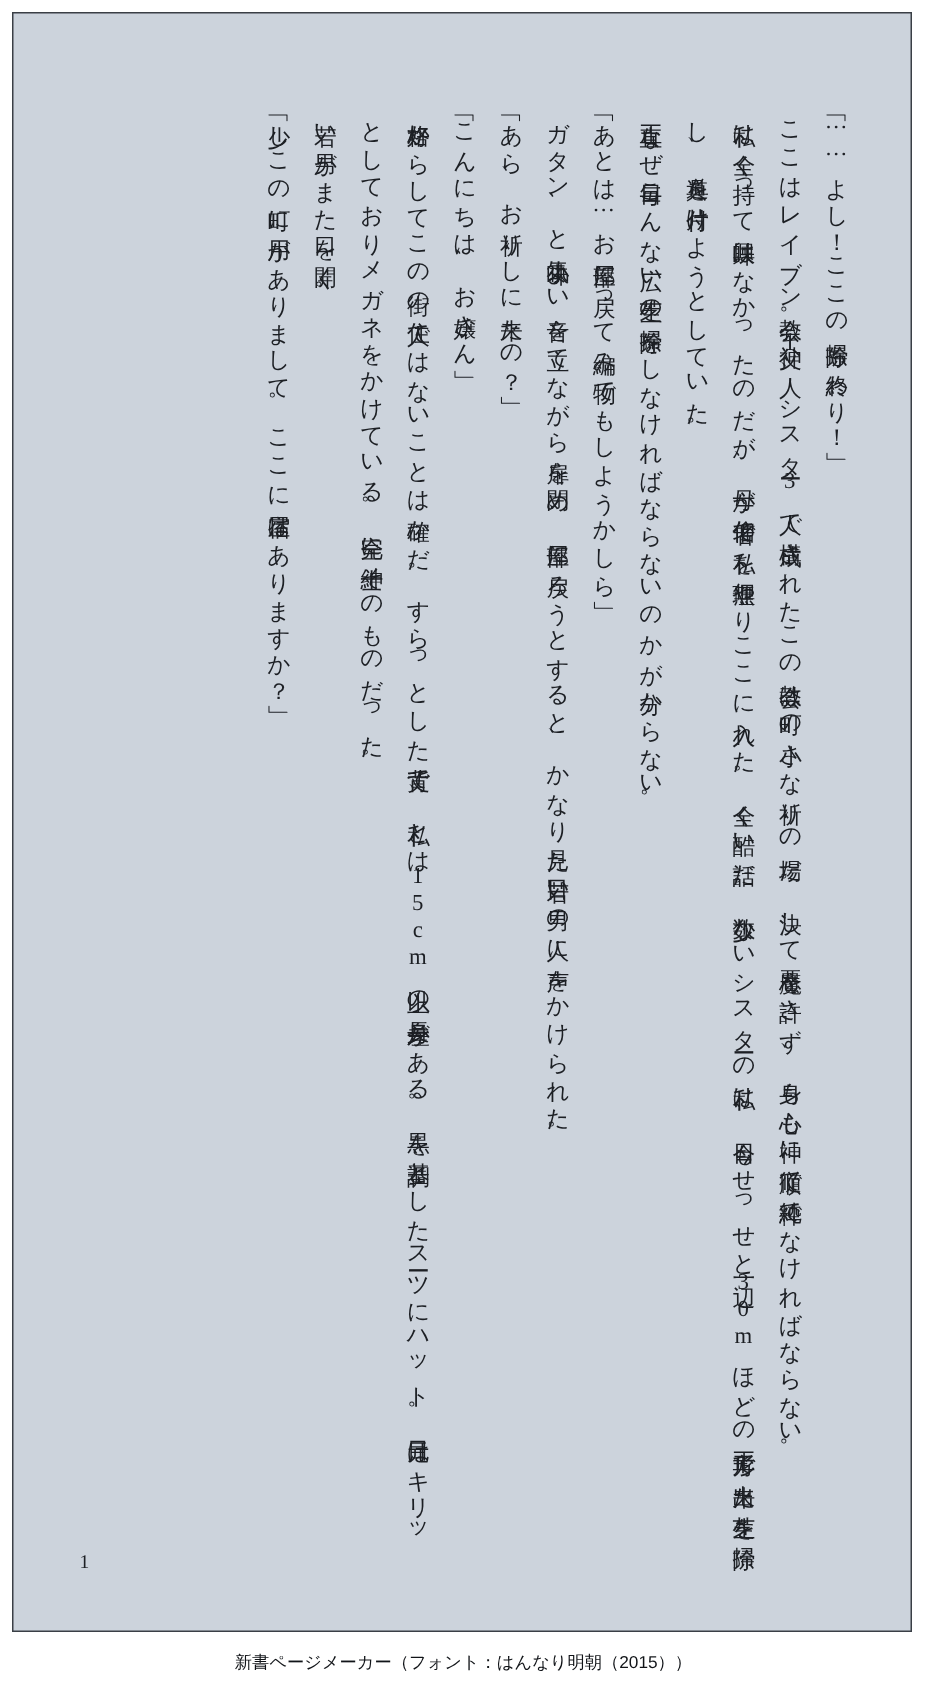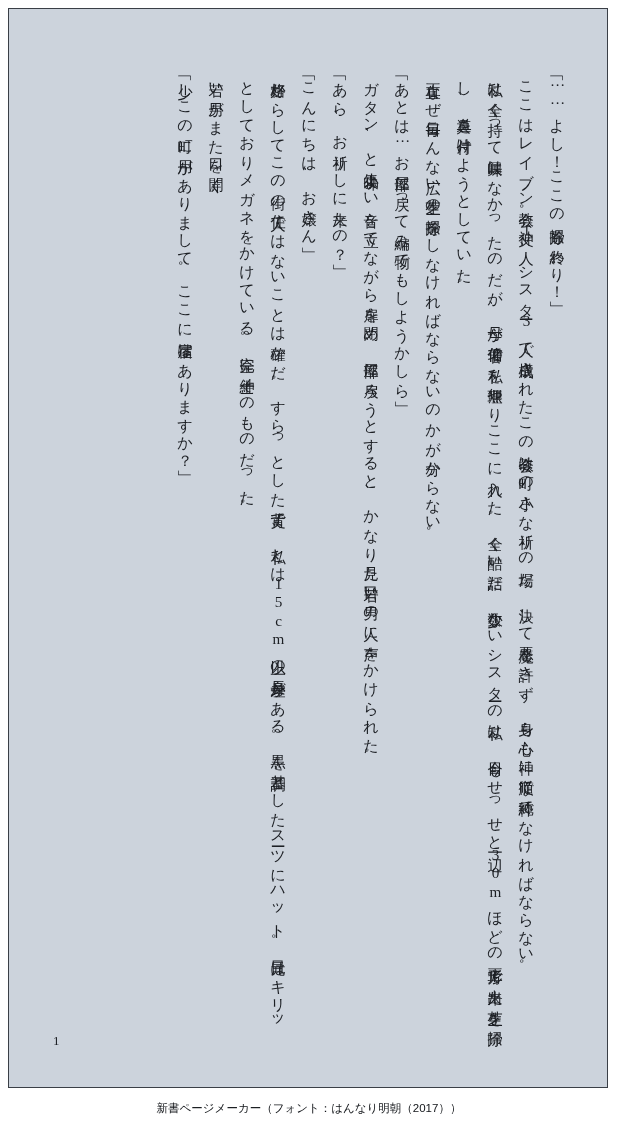--- a/index.html
+++ b/index.html
@@ -92,13 +92,13 @@
     <p>「あら、お祈りしに来たの？」</p>
     <p>「こんにちは、お嬢さん」</p>
     <p>格好からしてこの街の住人ではないことは確かだ。すらっとした背丈で、私とは15cm以上の身長差がある。黒を基調としたスーツにハット。目元はキリッとしておりメガネをかけている。完全に紳士そのものだった。</p>
     <p>若い男がまた口を開く。</p>
     <p>「少しこの町に用がありまして。ここに宿屋はありますか？」</p>
   </div>
 
   <div class="page-number">1</div>
 </div>
 
-<div class="caption">新書ページメーカー（フォント：はんなり明朝（2017））</div>
+<div class="caption">新書ページメーカー（フォント：はんなり明朝（2015））</div>
 
 </body></html>

